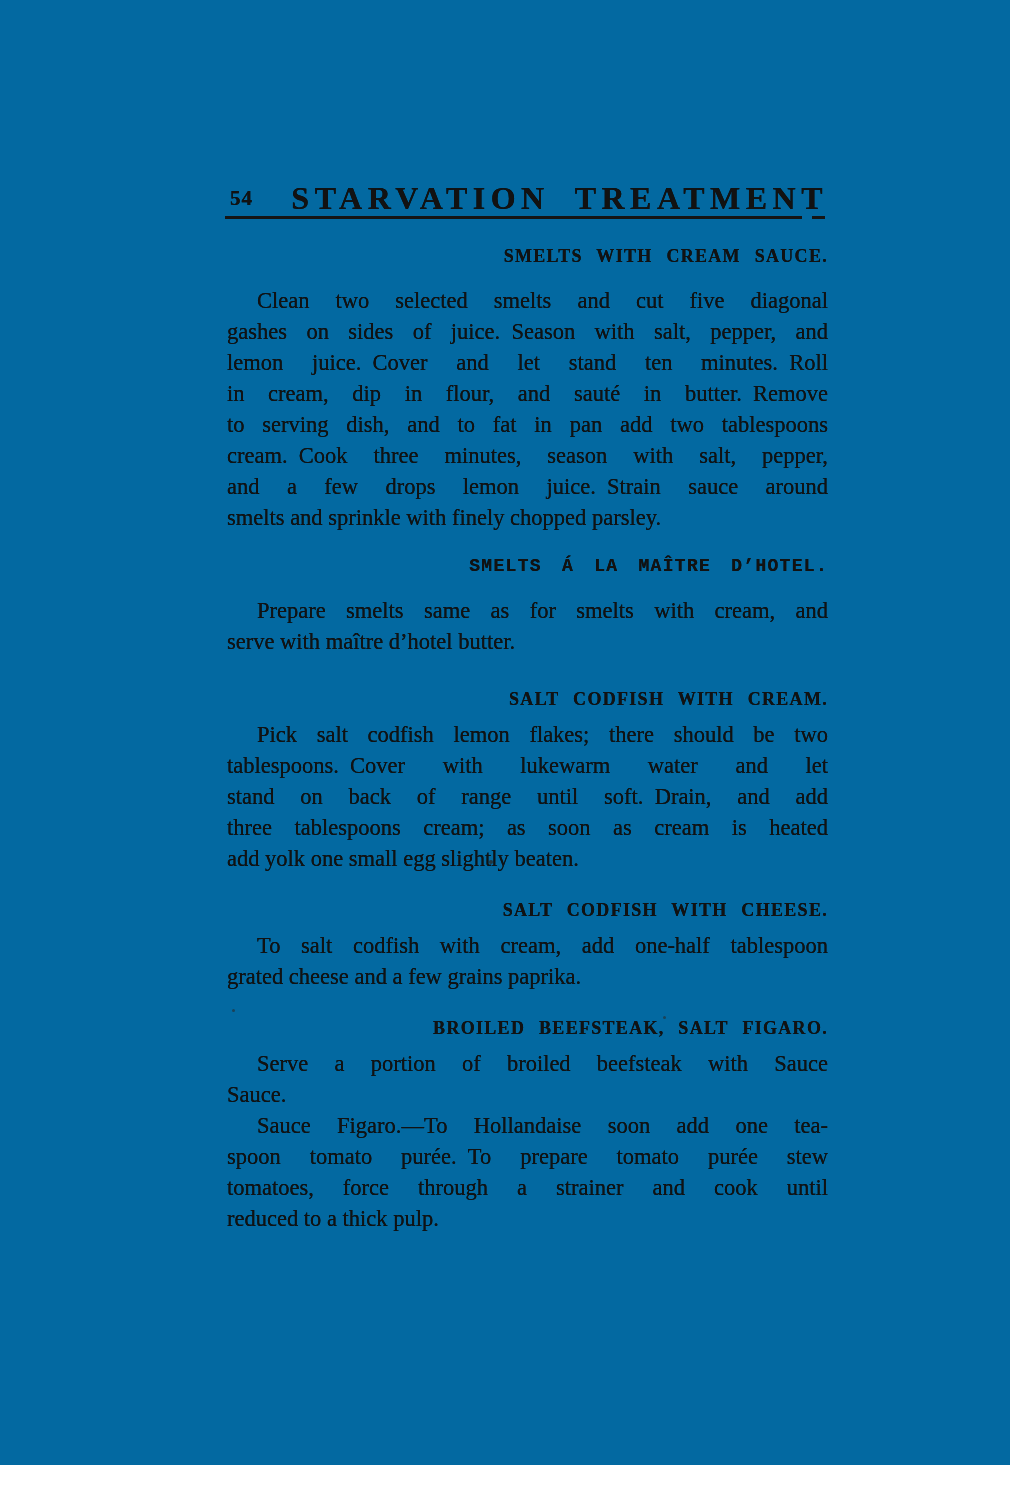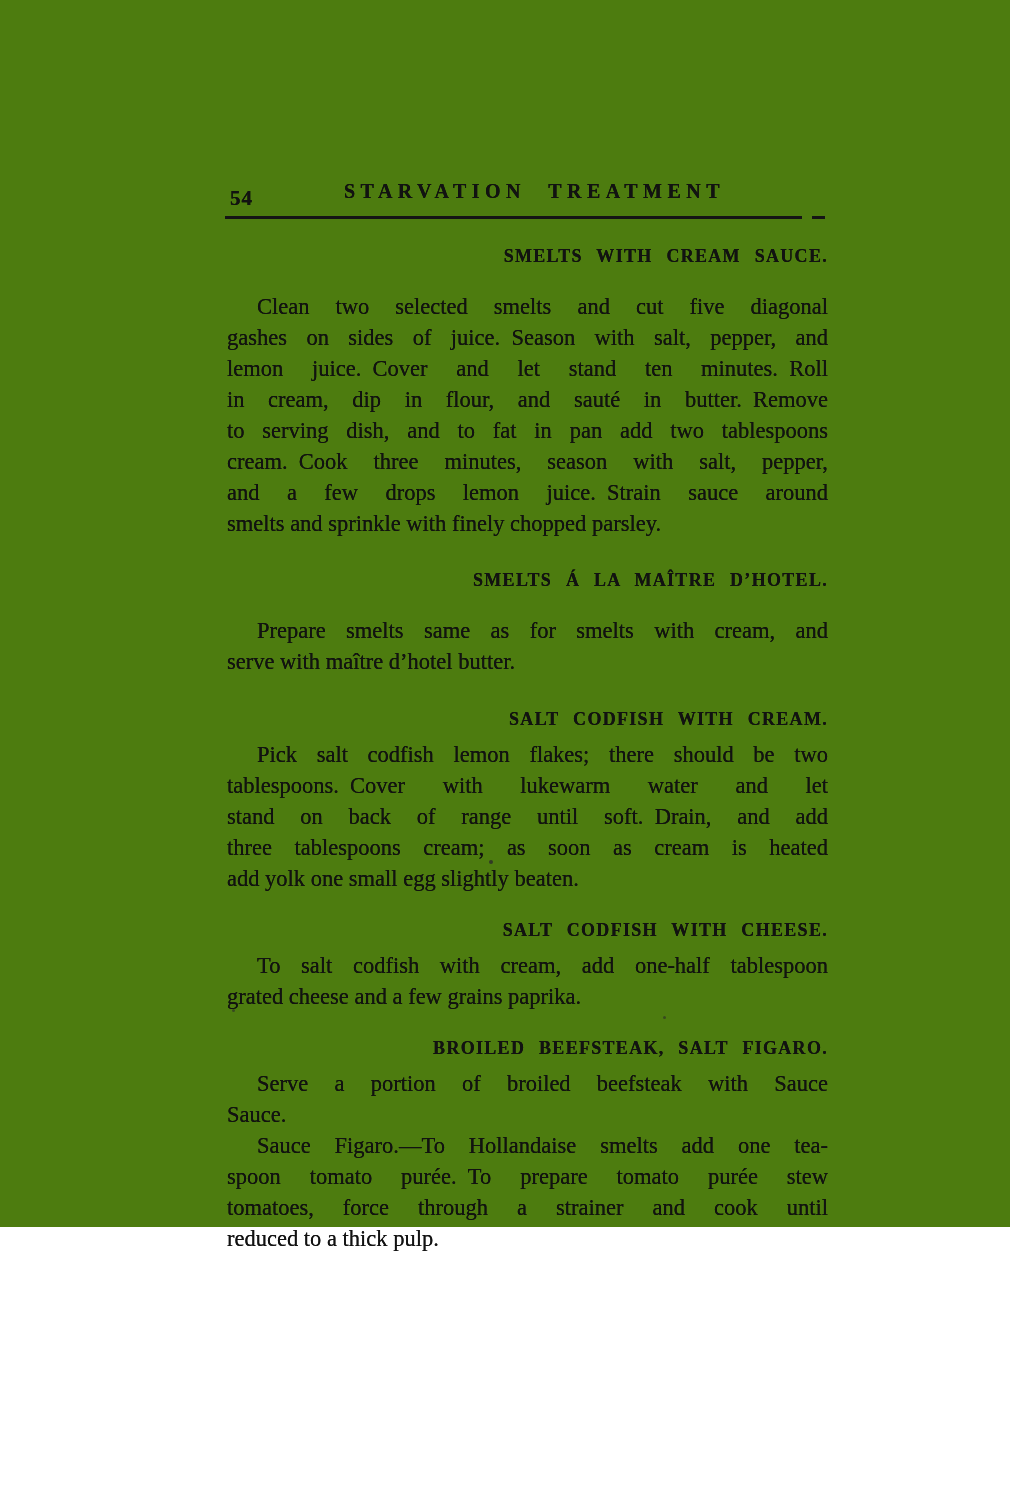--- a/index.html
+++ b/index.html
@@ -5,39 +5,39 @@
   * { margin: 0; padding: 0; box-sizing: border-box; }
   html, body {
     width: 1010px; height: 1495px;
     background: #ffffff;
     overflow: hidden;
     font-family: "Liberation Serif", "DejaVu Serif", serif;
     color: #121212;
   }
   .scan-page {
     position: relative;
-    width: 1010px; height: 1227px;
-    background: #4d7c0f;
+    width: 1010px; height: 1465px;
+    background: #0369a1;
   }
   .page-col {
     position: absolute;
     left: 227px; top: 180px;
     width: 601px;
   }
   .header-row { position: relative; height: 34px; }
   .page-num {
     position: absolute; left: 3px; top: 6px;
     font-size: 21px; font-weight: bold;
     letter-spacing: 1px;
     text-shadow: 0 0 0.5px rgba(0,0,0,0.9);
   }
   .book-title {
-    text-align: center;
+    text-align: right;
     padding-left: 14px;
-    font-size: 20px; font-weight: bold;
+    font-size: 32px; font-weight: bold;
     letter-spacing: 5.5px;
     word-spacing: 12px;
     text-shadow: 0 0 0.6px rgba(0,0,0,0.9);
     white-space: nowrap;
     font-family: Liberation Serif, serif;
   }
   .rule-wrap { position: relative; margin-top: 2px; height: 3px; }
   .rule-main {
     position: absolute; left: -2px; top: 0;
     width: 577px; height: 3px; background: #151515;
@@ -49,26 +49,26 @@
   .recipe-heading {
     text-align: right;
     font-size: 18px; font-weight: bold;
     letter-spacing: 1.3px;
     word-spacing: 8px;
     line-height: 22px;
     text-shadow: 0 0 0.5px rgba(0,0,0,0.85);
     white-space: nowrap;
   }
   .h-s1 { margin-top: 26px; }
-  .h-s2 { margin-top: 30px; }
+  .h-s2 { margin-top: 22px; font-family: Liberation Mono, monospace; }
   .h-s3 { margin-top: 31px; }
   .h-s4 { margin-top: 25px; }
   .h-s5 { margin-top: 25px; }
   .para {
-    margin-top: 24px;
+    margin-top: 18px;
     font-size: 22.5px;
     line-height: 31px;
     text-shadow: 0 0 0.55px rgba(0,0,0,0.85);
   }
   .para.tight { margin-top: 9px; }
   .para.follow { margin-top: 0; }
   .line {
     display: block;
     text-align: justify;
     text-align-last: justify;
@@ -133,21 +133,21 @@
       <span class="line first">To salt codfish with cream, add one-half tablespoon</span>
       <span class="line last">grated cheese and a few grains paprika.</span>
     </p>
 
     <h2 class="recipe-heading h-s5">BROILED BEEFSTEAK, SALT FIGARO.</h2>
     <p class="para tight">
       <span class="line first">Serve a portion of broiled beefsteak with Sauce</span>
       <span class="line last">Sauce.</span>
     </p>
     <p class="para follow">
-      <span class="line first">Sauce Figaro.—To Hollandaise smelts add one tea-</span>
+      <span class="line first">Sauce Figaro.—To Hollandaise soon add one tea-</span>
       <span class="line">spoon tomato purée. To prepare tomato purée stew</span>
       <span class="line">tomatoes, force through a strainer and cook until</span>
       <span class="line last">reduced to a thick pulp.</span>
     </p>
 
   </div>
 
   <div class="speck sp1"></div>
   <div class="speck sp2"></div>
   <div class="speck sp3"></div>

